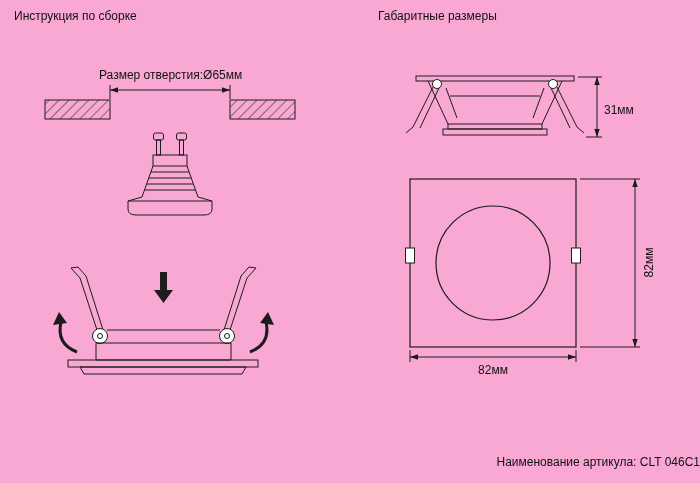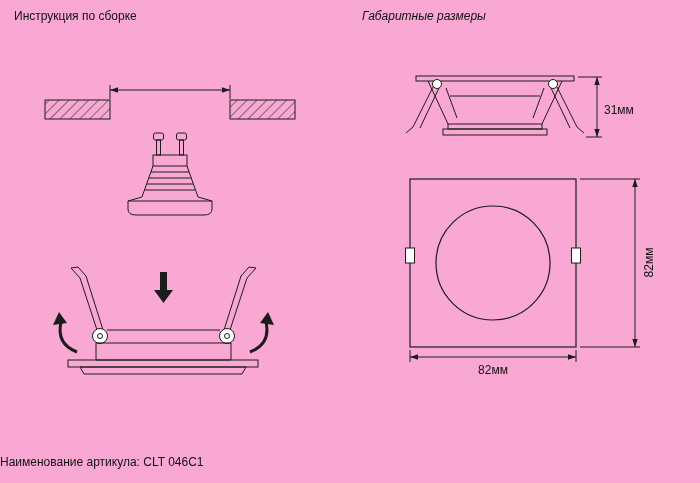--- a/index.html
+++ b/index.html
@@ -24,31 +24,32 @@
   .rotated {
     width: 40px;
     height: 13px;
     text-align: center;
     transform: rotate(-90deg);
   }
   .footer {
     left: 0;
     top: 456px;
     width: 700px;
-    text-align: left;
+    text-align: right;
   }
 </style>
 </head>
 <body>
 
 <div class="canvas">
 
   <div class="txt" style="left:14px; top:10px;">Инструкция по сборке</div>
-  <div class="txt" style="left:362px; top:10px;font-style:italic;">Габаритные размеры</div>
+  <div class="txt" style="left:378px; top:10px;">Габаритные размеры</div>
 
+  <div class="txt" style="left:99px; top:69px;">Размер отверстия:Ø65мм</div>
   <div class="txt" style="left:604px; top:104px;">31мм</div>
   <div class="txt center" style="left:410px; top:364px; width:166px;">82мм</div>
   <div class="txt rotated" style="left:629px; top:256px;">82мм</div>
 
   <div class="txt footer">Наименование артикула: CLT 046C1</div>
 
   <svg class="drawing-svg" width="700" height="483" viewBox="0 0 700 483">
     <defs>
       <pattern id="hatch" width="7" height="7" patternUnits="userSpaceOnUse" patternTransform="rotate(45)">
         <line x1="0" y1="0" x2="0" y2="7" stroke="#1c1c1c" stroke-width="1"></line>

